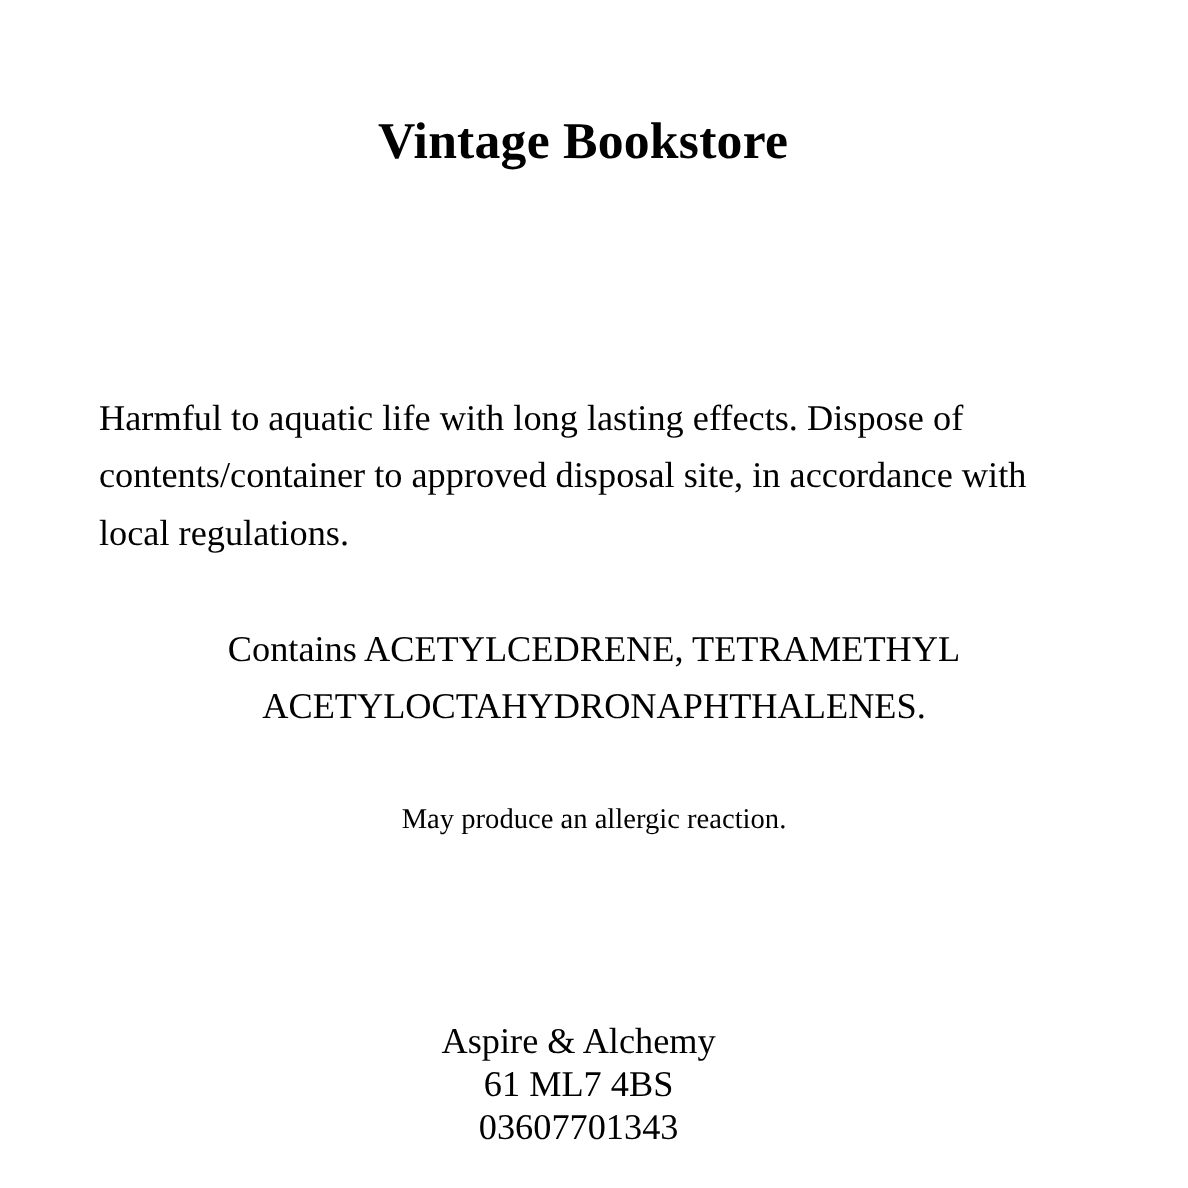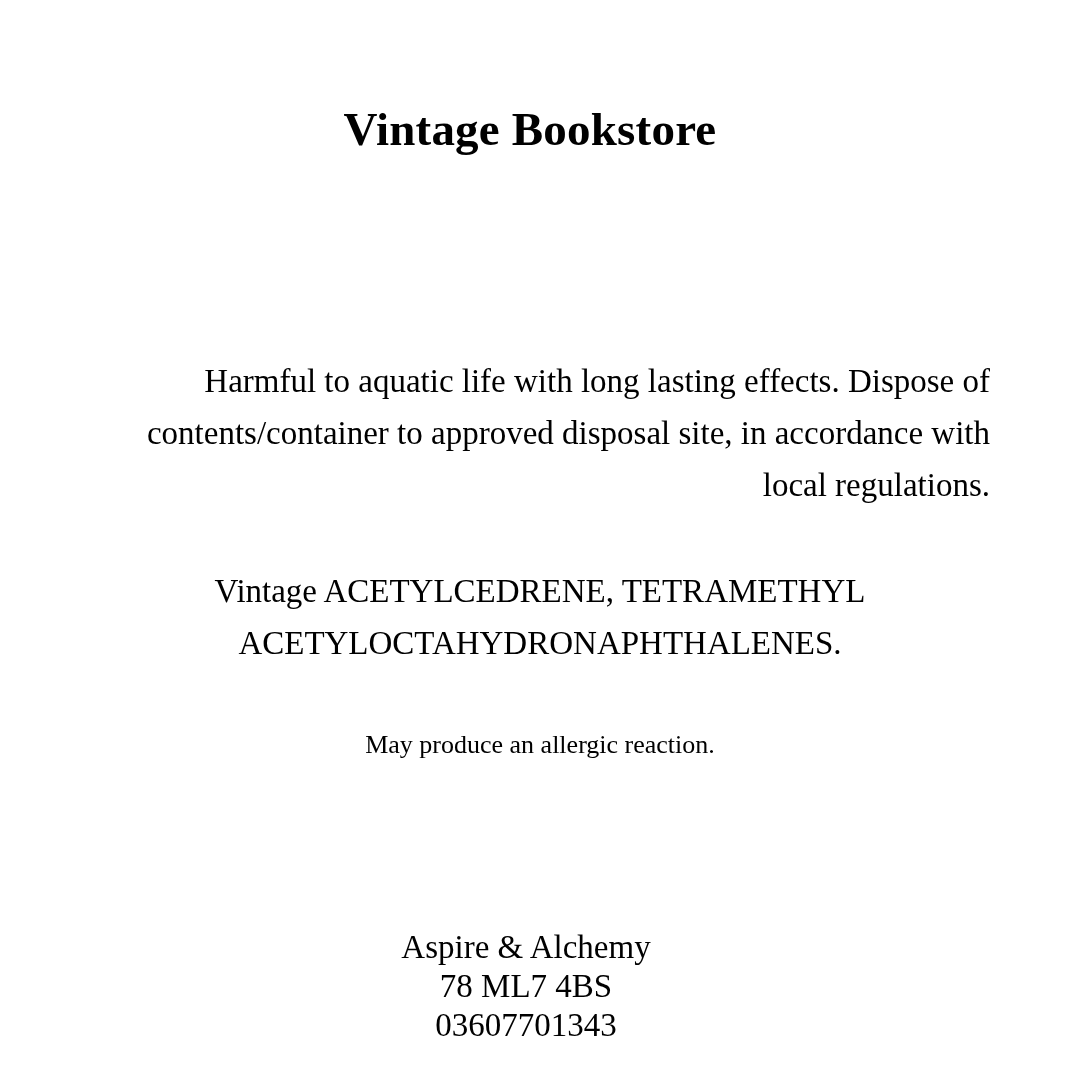--- a/index.html
+++ b/index.html
@@ -29,21 +29,21 @@
     font-size: 47px;
     font-weight: bold;
     letter-spacing: 0.2px;
     line-height: 1.1;
   }
   .hazard-block {
     position: absolute;
     top: 355px;
     left: 90px;
     width: 900px;
-    text-align: right;
+    text-align: left;
     font-size: 33px;
     line-height: 1.58;
   }
   .contains-block {
     position: absolute;
     top: 565px;
     left: 70px;
     width: 940px;
     text-align: center;
     font-size: 33px;
@@ -73,23 +73,23 @@
 </style>
 </head>
 <body>
 
 <div class="label">
 
   <div class="title">Vintage Bookstore</div>
 
   <div class="hazard-block">Harmful to aquatic life with long lasting effects. Dispose of contents/container to approved disposal site, in accordance with local regulations.</div>
 
-  <div class="contains-block">Vintage ACETYLCEDRENE, TETRAMETHYL ACETYLOCTAHYDRONAPHTHALENES.</div>
+  <div class="contains-block">Contains ACETYLCEDRENE, TETRAMETHYL ACETYLOCTAHYDRONAPHTHALENES.</div>
 
   <div class="allergy-block">May produce an allergic reaction.</div>
 
   <div class="footer">
     <div>Aspire &amp; Alchemy</div>
-    <div>78 ML7 4BS</div>
+    <div>61 ML7 4BS</div>
     <div>03607701343</div>
   </div>
 
 </div>
 
 </body></html>

